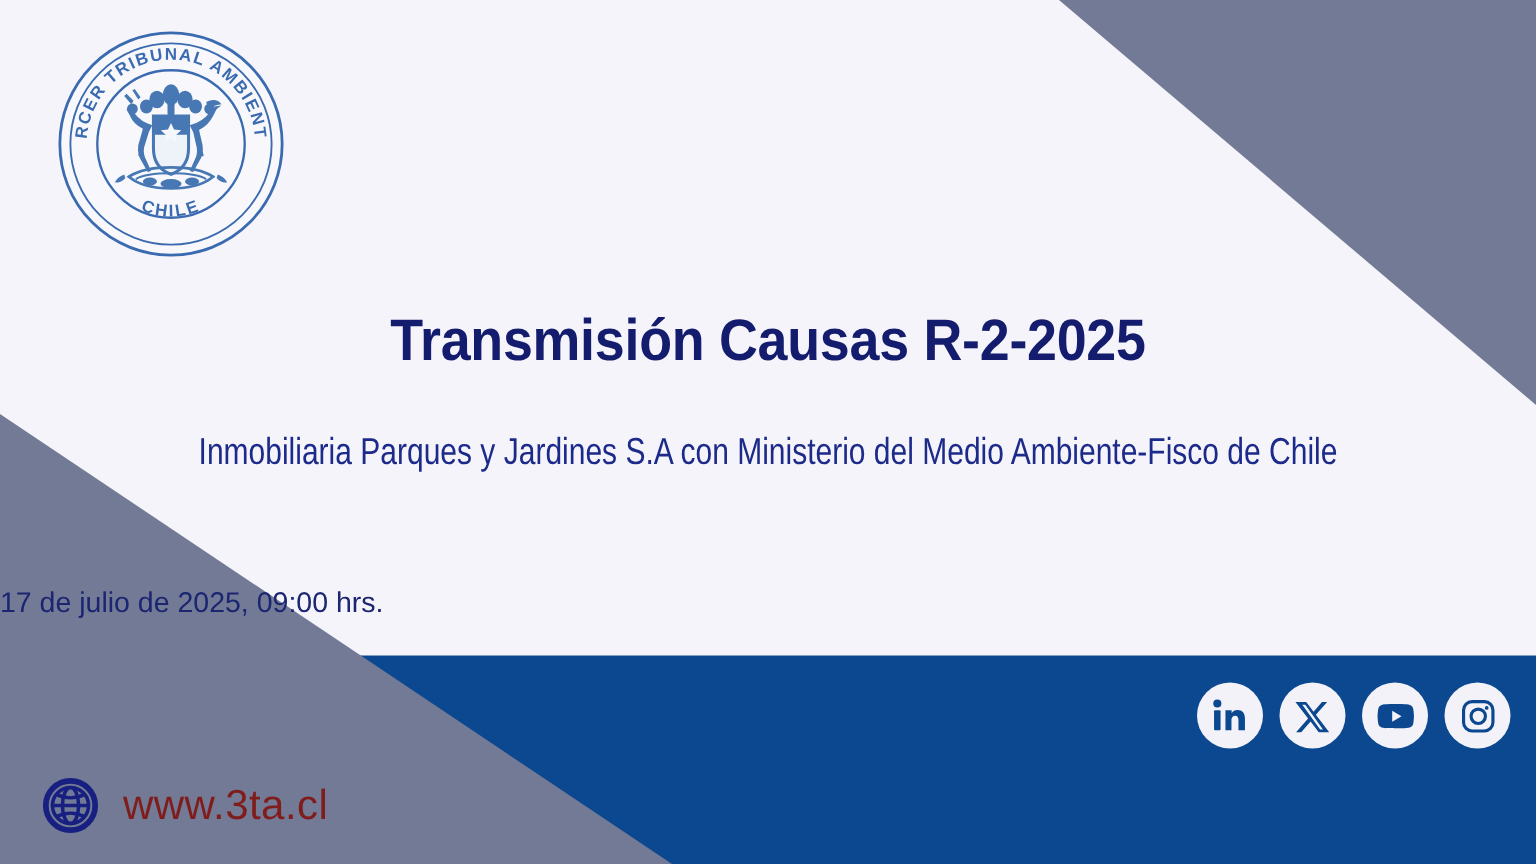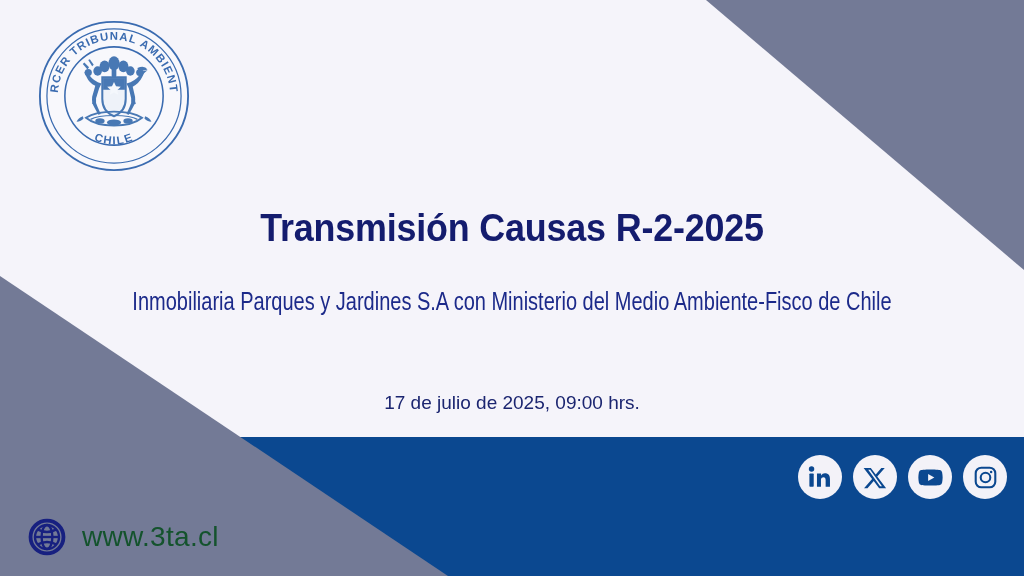--- a/index.html
+++ b/index.html
@@ -61,21 +61,20 @@
     font-weight: normal;
     transform: scaleX(0.80);
     transform-origin: center center;
     white-space: nowrap;
   }
   .datetime {
     position: absolute;
     left: 0;
     top: 392px;
     width: 1024px;
-    text-align: center;
     color: #1b2570;
     font-size: 19px;
     font-weight: normal;
     white-space: nowrap;
   }
 
   
   #social {
     position: absolute;
     left: 798px;
@@ -98,21 +97,21 @@
   
   #website {
     position: absolute;
     left: 28px;
     top: 518px;
     display: flex;
     align-items: center;
     gap: 16px;
   }
   #website .url {
-    color: #14532d;
+    color: #7f1d1d;
     font-size: 28px;
     font-weight: normal;
     letter-spacing: 0.3px;
     white-space: nowrap;
   }
 </style>
 </head>
 <body>
 
 <div id="slide">

